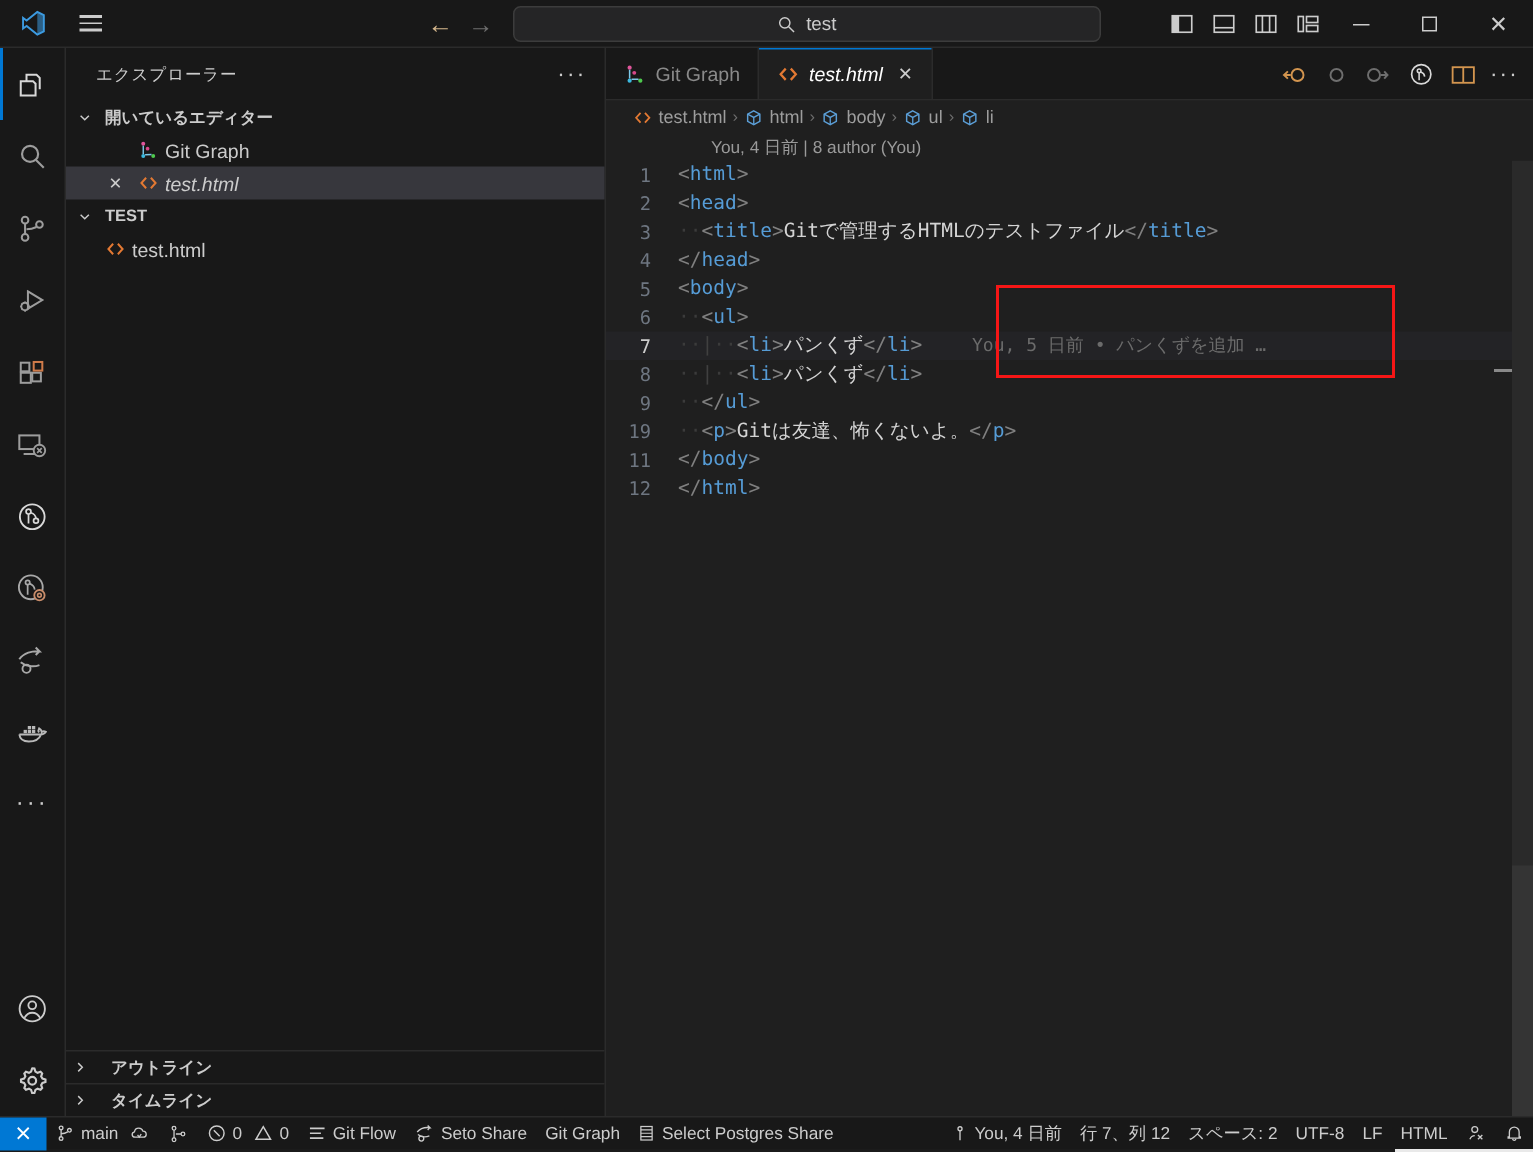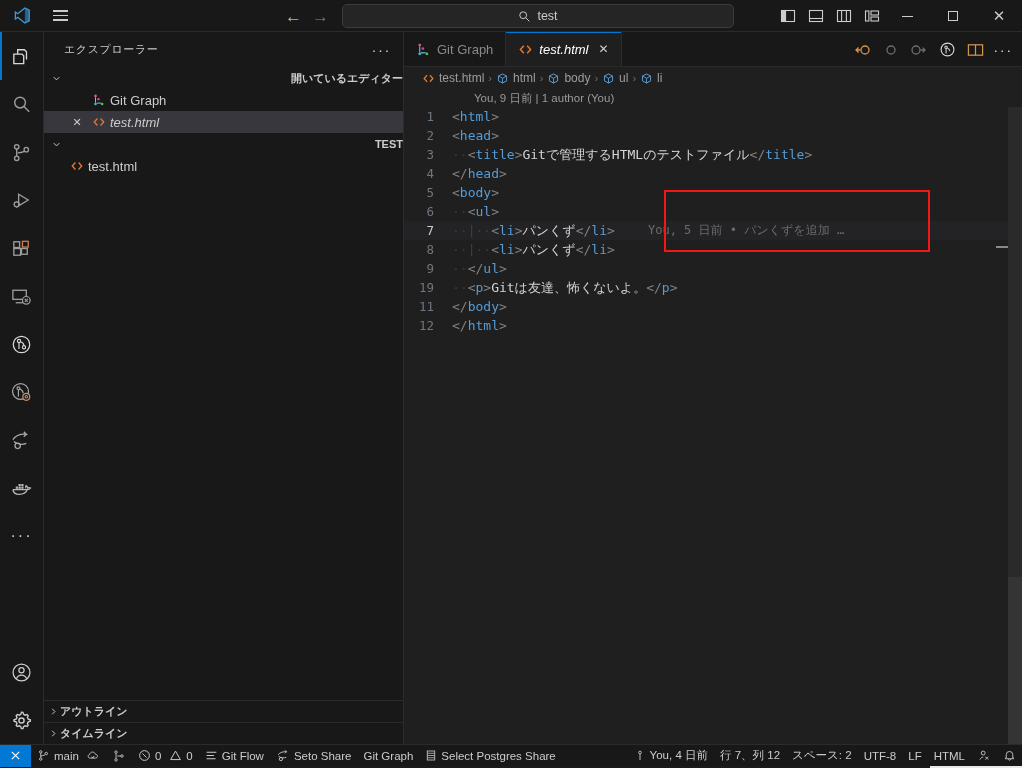--- a/index.html
+++ b/index.html
@@ -75,43 +75,43 @@
     background: #181818; border-right: 1px solid #2b2b2b;
     display: flex; flex-direction: column;
   }
   .sb-header {
     height: 35px; display: flex; align-items: center; justify-content: space-between;
     padding: 0 12px 0 20px;
   }
   .sb-title { font-size: 11px; letter-spacing: .6px; color: #cccccc; }
   .sb-dots { color: #cccccc; font-size: 15px; letter-spacing: 1.5px; cursor: pointer; }
   .sec-header {
-    height: 22px; display: flex; align-items: center; gap: 18px;
-    padding-left: 4px; cursor: pointer; justify-content: space-between;
+    height: 22px; display: flex; align-items: center; gap: 6px;
+    padding-left: 4px; cursor: pointer;
   }
   .sec-header .chev { width: 16px; display: flex; align-items: center; justify-content: center; }
   .sec-label { font-size: 11px; font-weight: bold; color: #cccccc; }
   .row {
     height: 22px; display: flex; align-items: center; font-size: 13px;
     color: #cccccc; cursor: pointer; padding-right: 8px;
   }
   .row.selected { background: #37373d; }
   .row .closebtn {
     width: 22px; display: flex; align-items: center; justify-content: center;
     color: #cccccc; font-size: 11px; font-family: "DejaVu Sans", sans-serif;
   }
   .row .fi { width: 22px; display: flex; align-items: center; justify-content: center; }
   .row .lbl { white-space: nowrap; }
   .row .lbl.italic { font-style: italic; }
   .row-oe { padding-left: 44px; }
   .row-oe-sel { padding-left: 22px; }
   .row-file { padding-left: 22px; }
   .sb-flex { flex: 1; }
   .sb-bottom-sec {
-    height: 22px; display: flex; align-items: center; gap: 1px; padding-left: 4px;
+    height: 22px; display: flex; align-items: center; gap: 15px; padding-left: 4px;
     border-top: 1px solid #2b2b2b; cursor: pointer;
   }
   .sb-bottom-sec .lbl { font-size: 11px; font-weight: bold; }
 
   
   .editor {
     position: absolute; left: 404px; top: 32px; width: 618px; height: 712px;
     background: #1f1f1f; display: flex; flex-direction: column;
   }
   .tabsrow {
@@ -585,21 +585,21 @@
         <span>
           <svg width="13" height="13" viewBox="0 0 16 16">
             <path d="M8 2.4l5 2.6v6L8 13.6 3 10.9V5l5-2.6z" fill="none" stroke="#5b9ed6" stroke-width="1.2"></path>
             <path d="M3 5l5 2.7L13 5M8 7.7v5.9" fill="none" stroke="#5b9ed6" stroke-width="1.1"></path>
           </svg>
         </span>
         <span>li</span>
       </span>
     </div>
 
-    <div class="gitlens-line">You, 9 日前 | 1 author (You)</div>
+    <div class="gitlens-line">You, 4 日前 | 8 author (You)</div>
 
     <div class="codearea">
       <div id="code-lines">
           <div class="coderow">
             <span class="lnum">1</span>
             <span class="ctext"><span class="t-punct">&lt;</span><span class="t-tag">html</span><span class="t-punct">&gt;</span></span>
           </div>
           <div class="coderow">
             <span class="lnum">2</span>
             <span class="ctext"><span class="t-punct">&lt;</span><span class="t-tag">head</span><span class="t-punct">&gt;</span></span>

